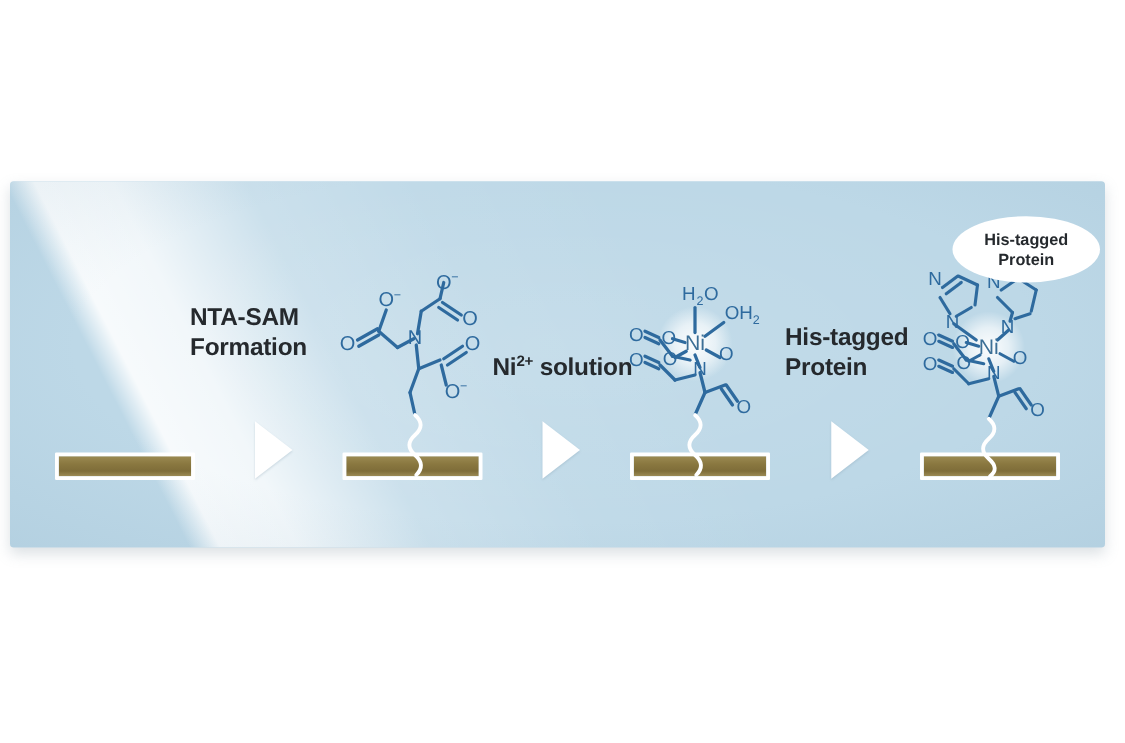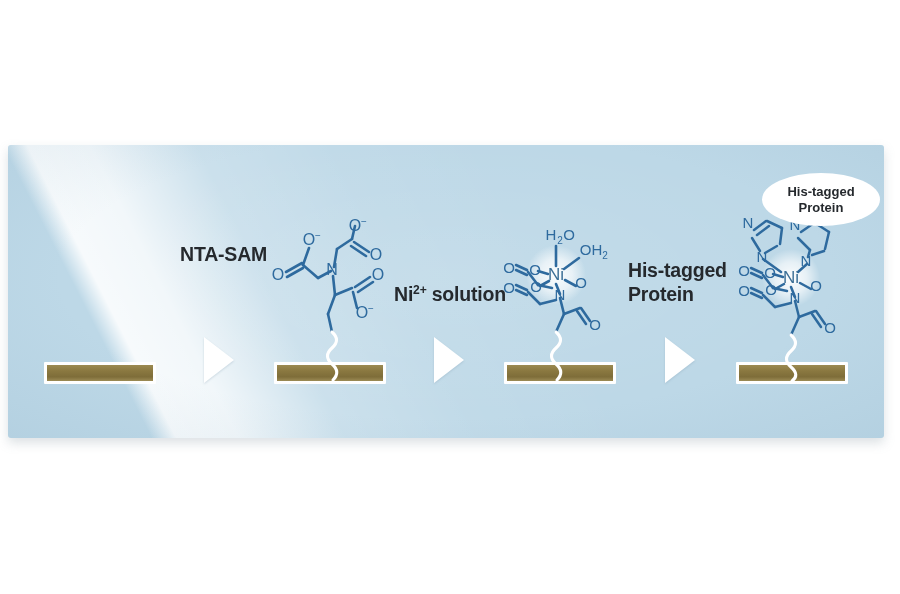--- a/index.html
+++ b/index.html
@@ -95,22 +95,23 @@
 </head>
 <body>
 
 <div id="stage">
 
   <div id="panel">
     <div id="sweep"></div>
     <div id="panel-vignette"></div>
   </div>
 
-  <div class="caption" style="left:180px; top:243px; width:112px; text-align:left;">
+  <div class="caption" style="left:152px; top:243px; width:112px; text-align:left;">
     <div>NTA-SAM</div>
+    <div>Formation</div>
   </div>
 
   <div class="caption" style="left:394px; top:283px;">
     <span>Ni</span><sup>2+</sup><span> solution</span>
   </div>
 
   <div class="caption" style="left:628px; top:259px; width:110px; text-align:left;">
     <div>His-tagged</div>
     <div>Protein</div>
   </div>

